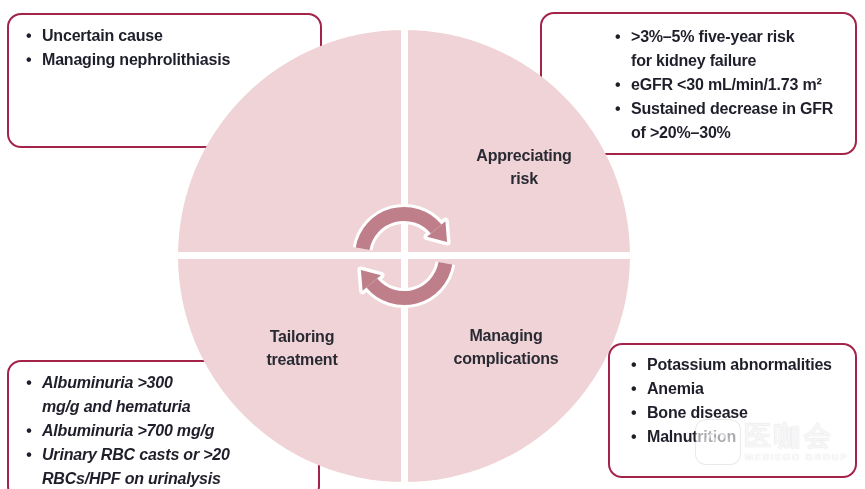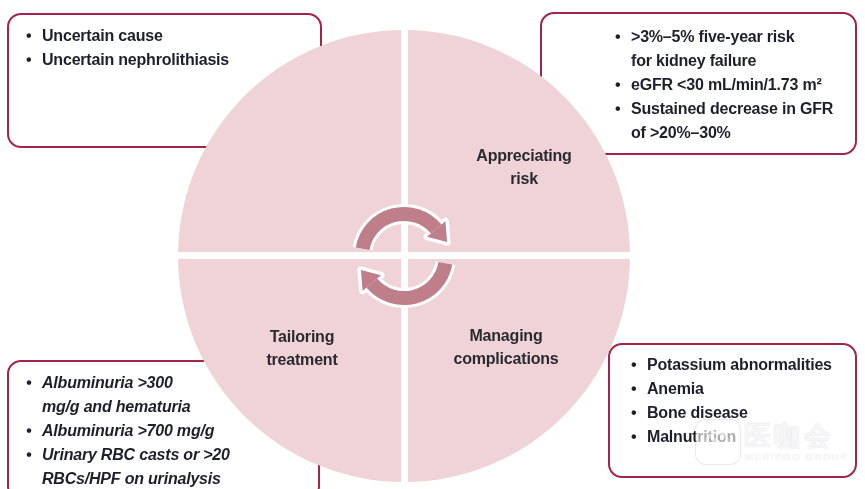--- a/index.html
+++ b/index.html
@@ -66,21 +66,21 @@
   }
 </style>
 </head>
 <body>
 
 <div id="canvas">
 
   <div class="callout" id="box-tl">
     <ul>
       <li>Uncertain cause</li>
-      <li>Uncertain nephrolithiasis</li>
+      <li>Managing nephrolithiasis</li>
     </ul>
   </div>
 
   <div class="callout" id="box-tr">
     <ul>
       <li>&gt;3%–5% five-year risk
 for kidney failure</li>
       <li>eGFR &lt;30 mL/min/1.73 m²</li>
       <li>Sustained decrease in GFR
 of &gt;20%–30%</li>

